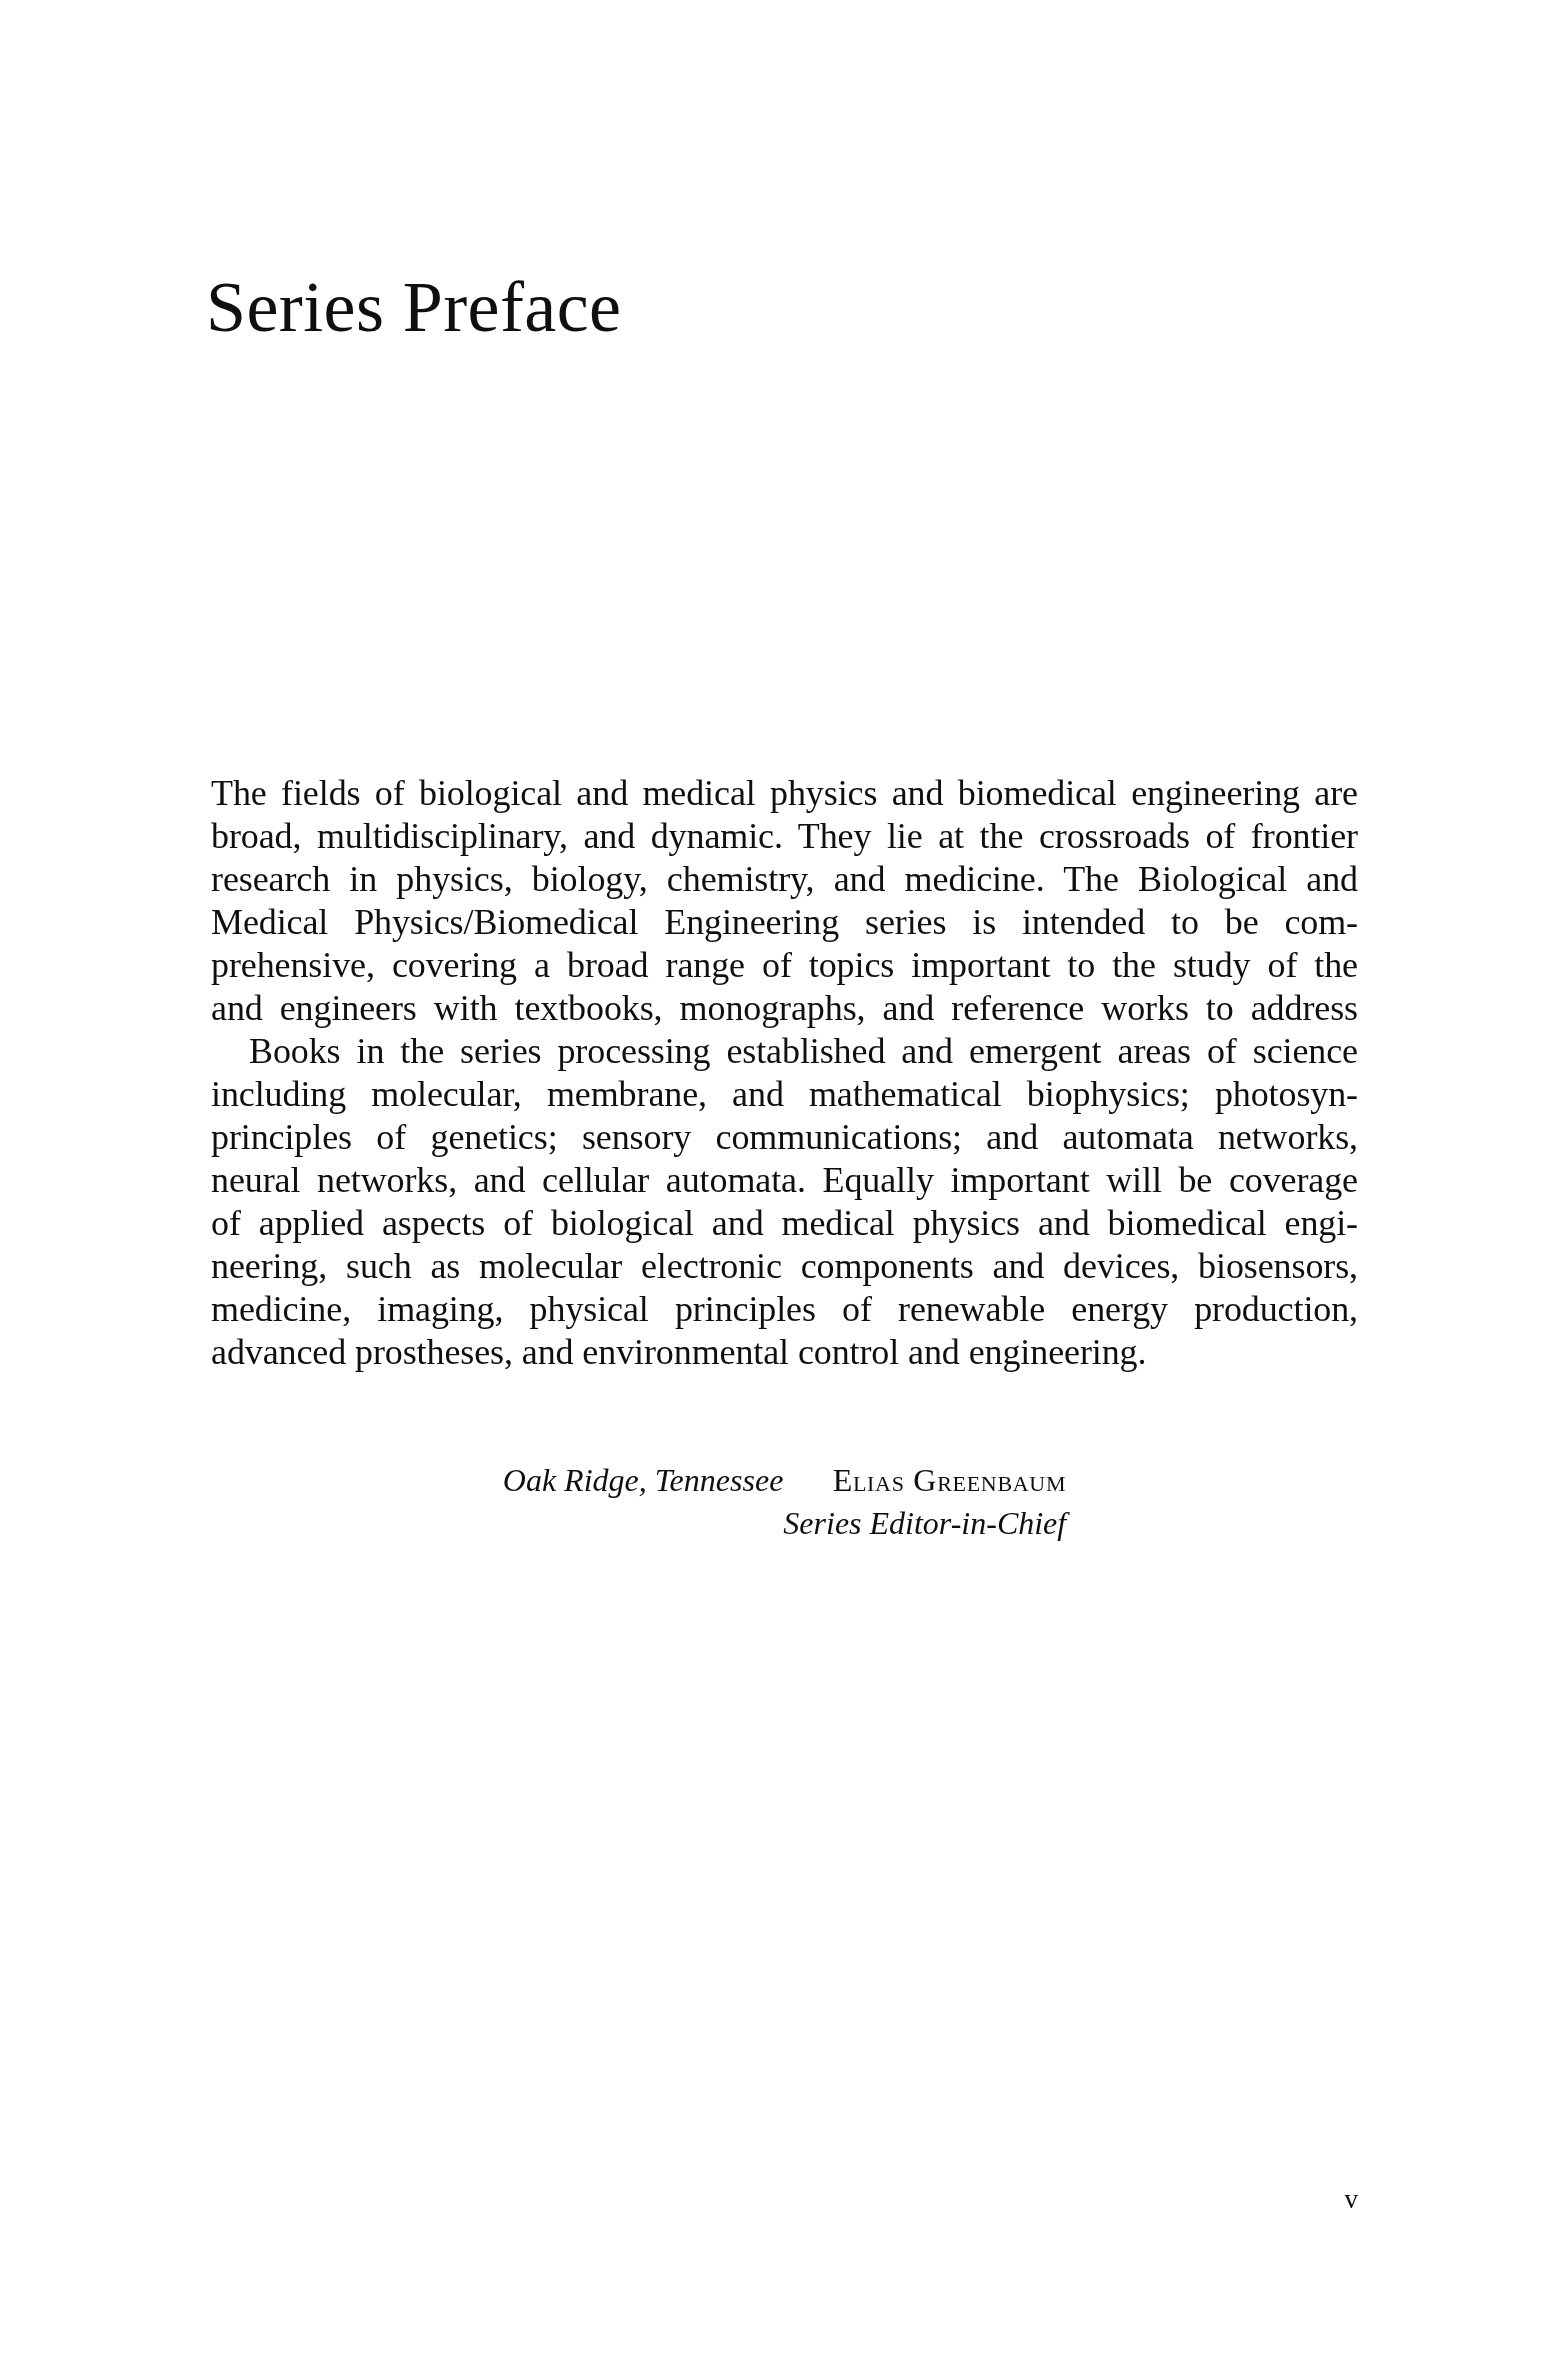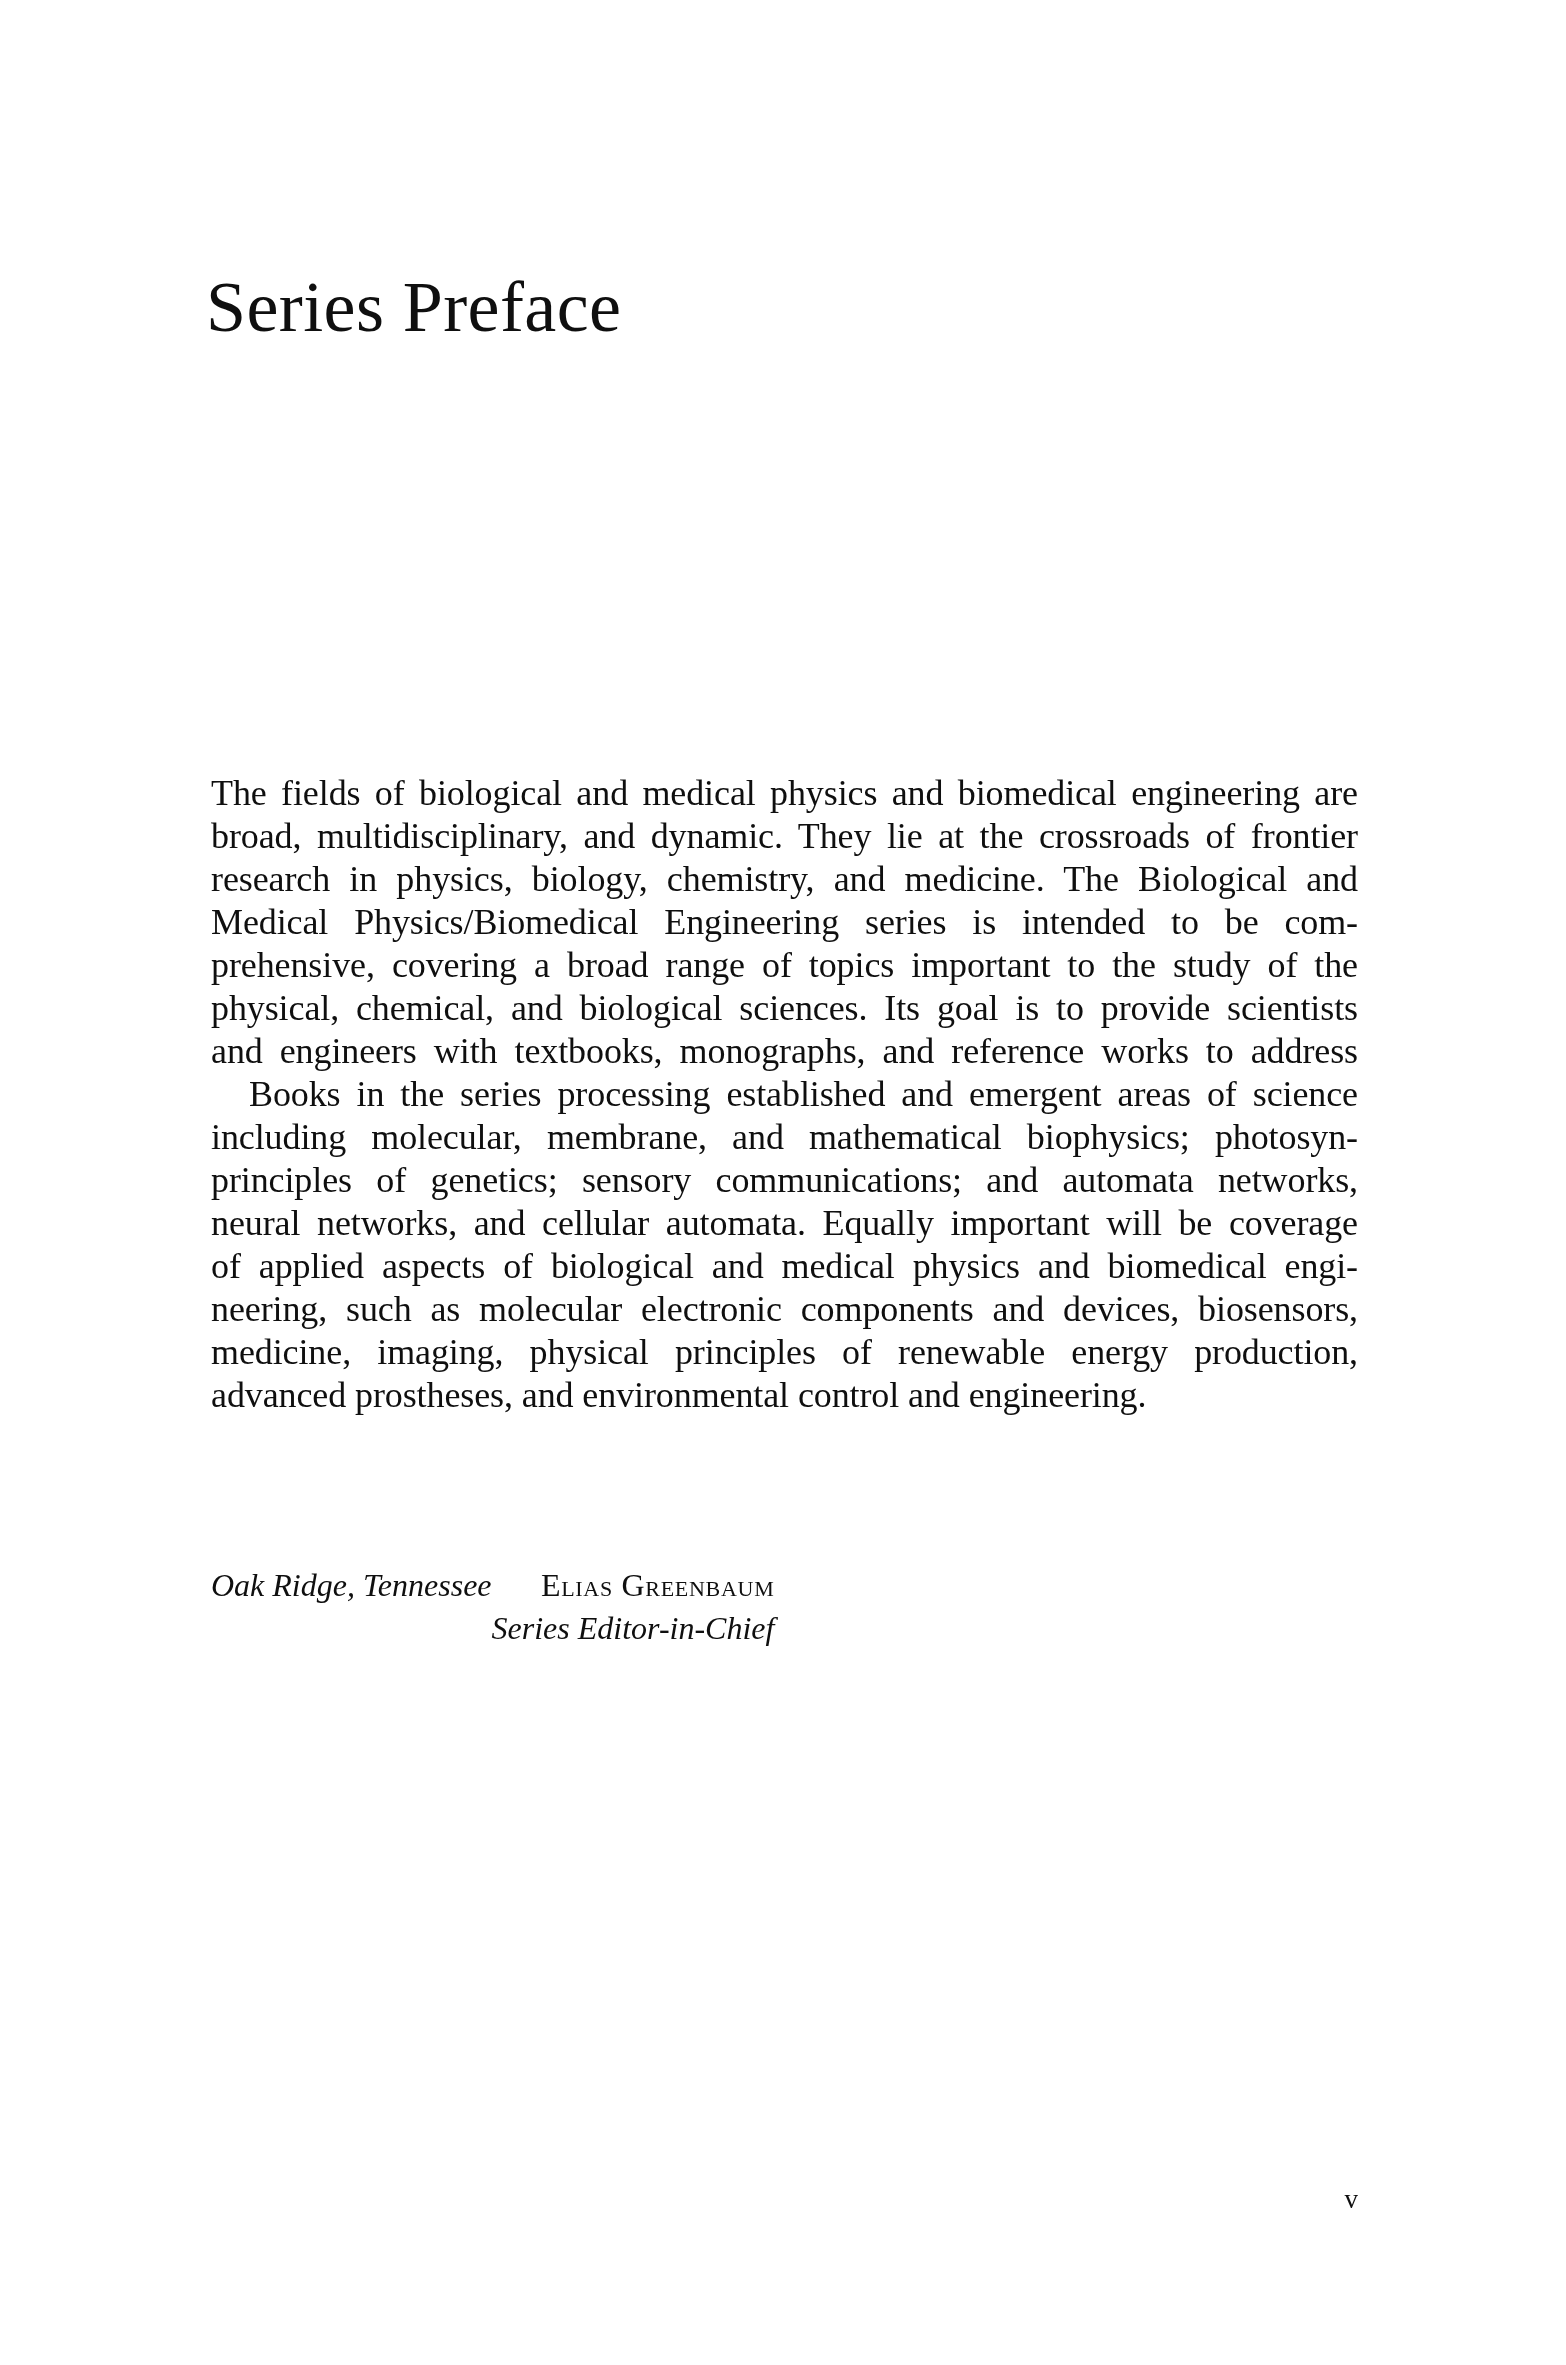--- a/index.html
+++ b/index.html
@@ -44,24 +44,24 @@
   }
   .line.last {
     text-align-last: left;
   }
   .line.indent {
     text-indent: 38px;
   }
   .signature {
     position: absolute;
     left: 211px;
-    top: 1564px;
+    top: 1459px;
     width: 1147px;
     display: flex;
-    justify-content: flex-start;
+    justify-content: center;
     align-items: flex-start;
     font-size: 32px;
     line-height: 43px;
   }
   .signature-place {
     font-style: italic;
   }
   .signature-editor {
     text-align: right;
   }
@@ -90,21 +90,20 @@
 
   <h1 class="title">Series Preface</h1>
 
   <div class="body-block">
       <div class="paragraph">
         <div class="line">The fields of biological and medical physics and biomedical engineering are</div>
         <div class="line">broad, multidisciplinary, and dynamic. They lie at the crossroads of frontier</div>
         <div class="line">research in physics, biology, chemistry, and medicine. The Biological and</div>
         <div class="line">Medical Physics/Biomedical Engineering series is intended to be com-</div>
         <div class="line">prehensive, covering a broad range of topics important to the study of the</div>
-        <div class="line">physical, chemical, and biological sciences. Its goal is to provide scientists</div>
         <div class="line">and engineers with textbooks, monographs, and reference works to address</div>
       </div>
       <div class="paragraph">
         <div class="line indent">Books in the series processing established and emergent areas of science</div>
         <div class="line">including molecular, membrane, and mathematical biophysics; photosyn-</div>
         <div class="line">principles of genetics; sensory communications; and automata networks,</div>
         <div class="line">neural networks, and cellular automata. Equally important will be coverage</div>
         <div class="line">of applied aspects of biological and medical physics and biomedical engi-</div>
         <div class="line">neering, such as molecular electronic components and devices, biosensors,</div>
         <div class="line">medicine, imaging, physical principles of renewable energy production,</div>

